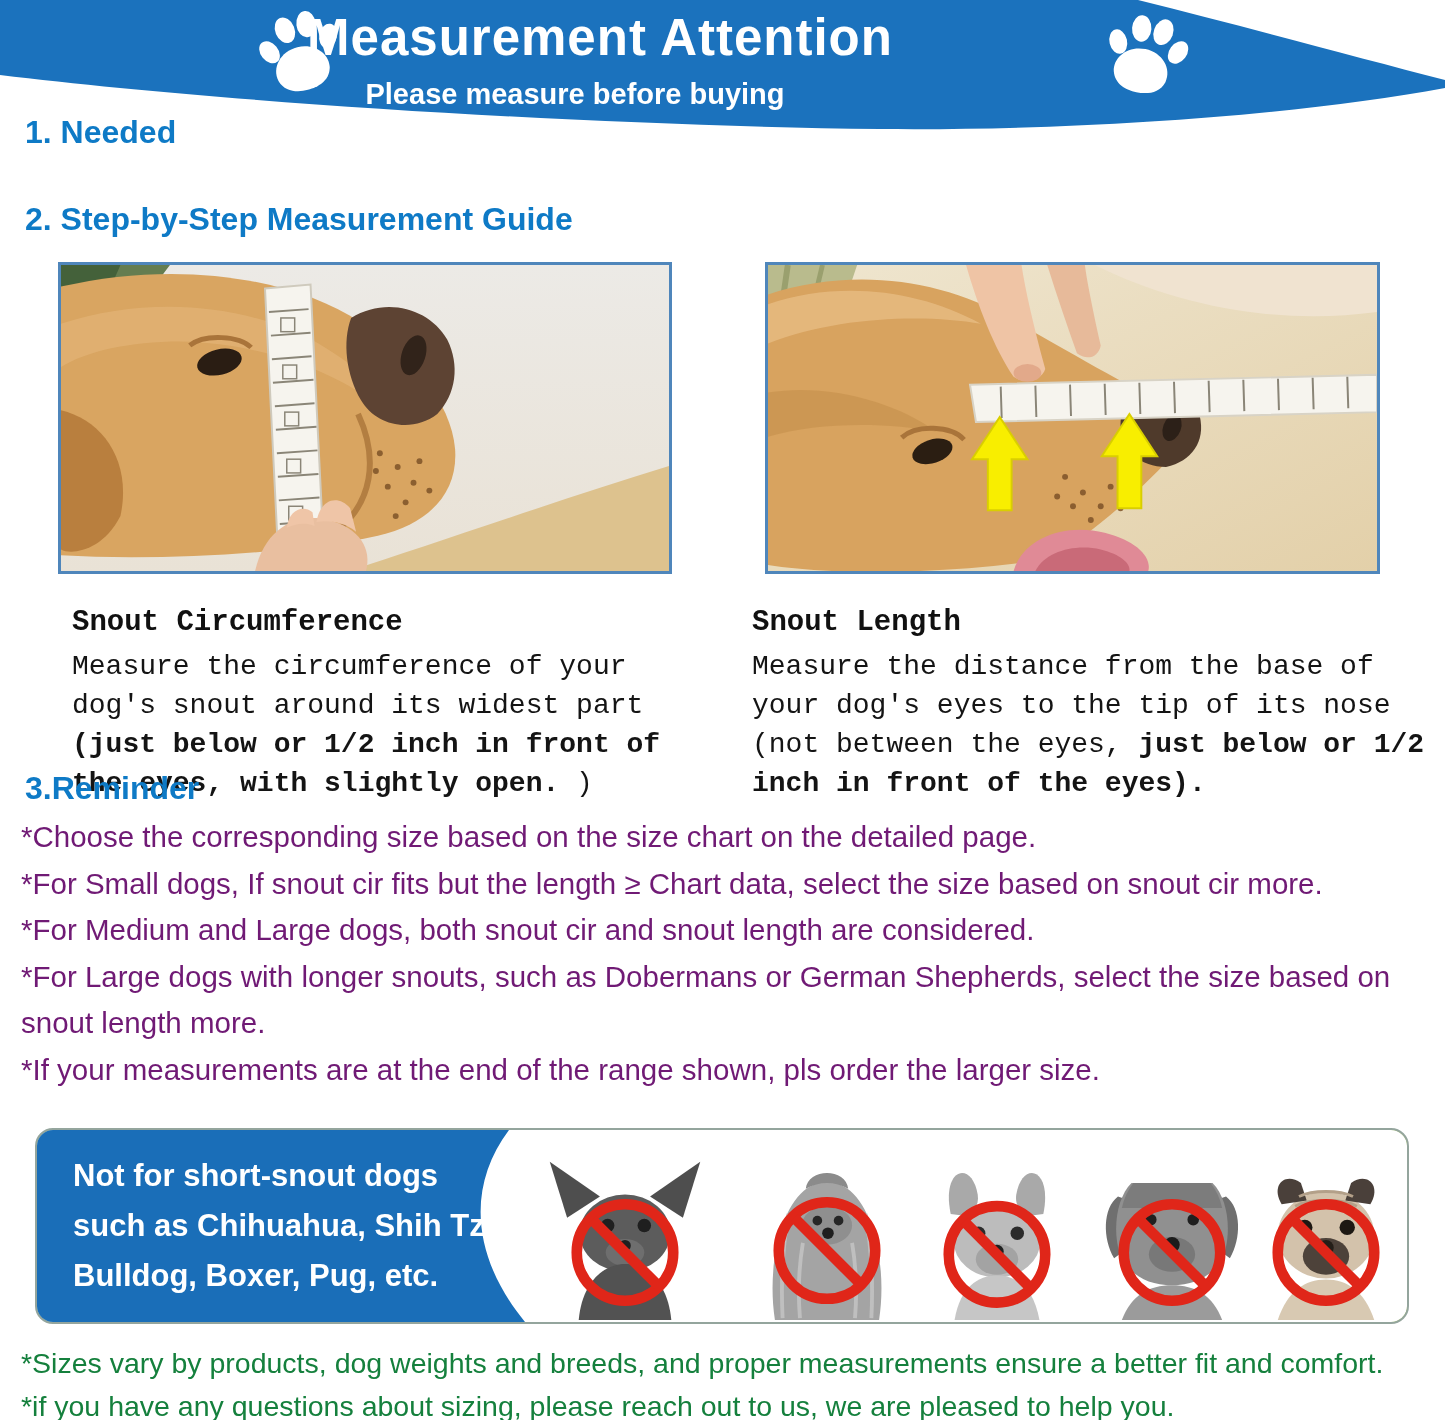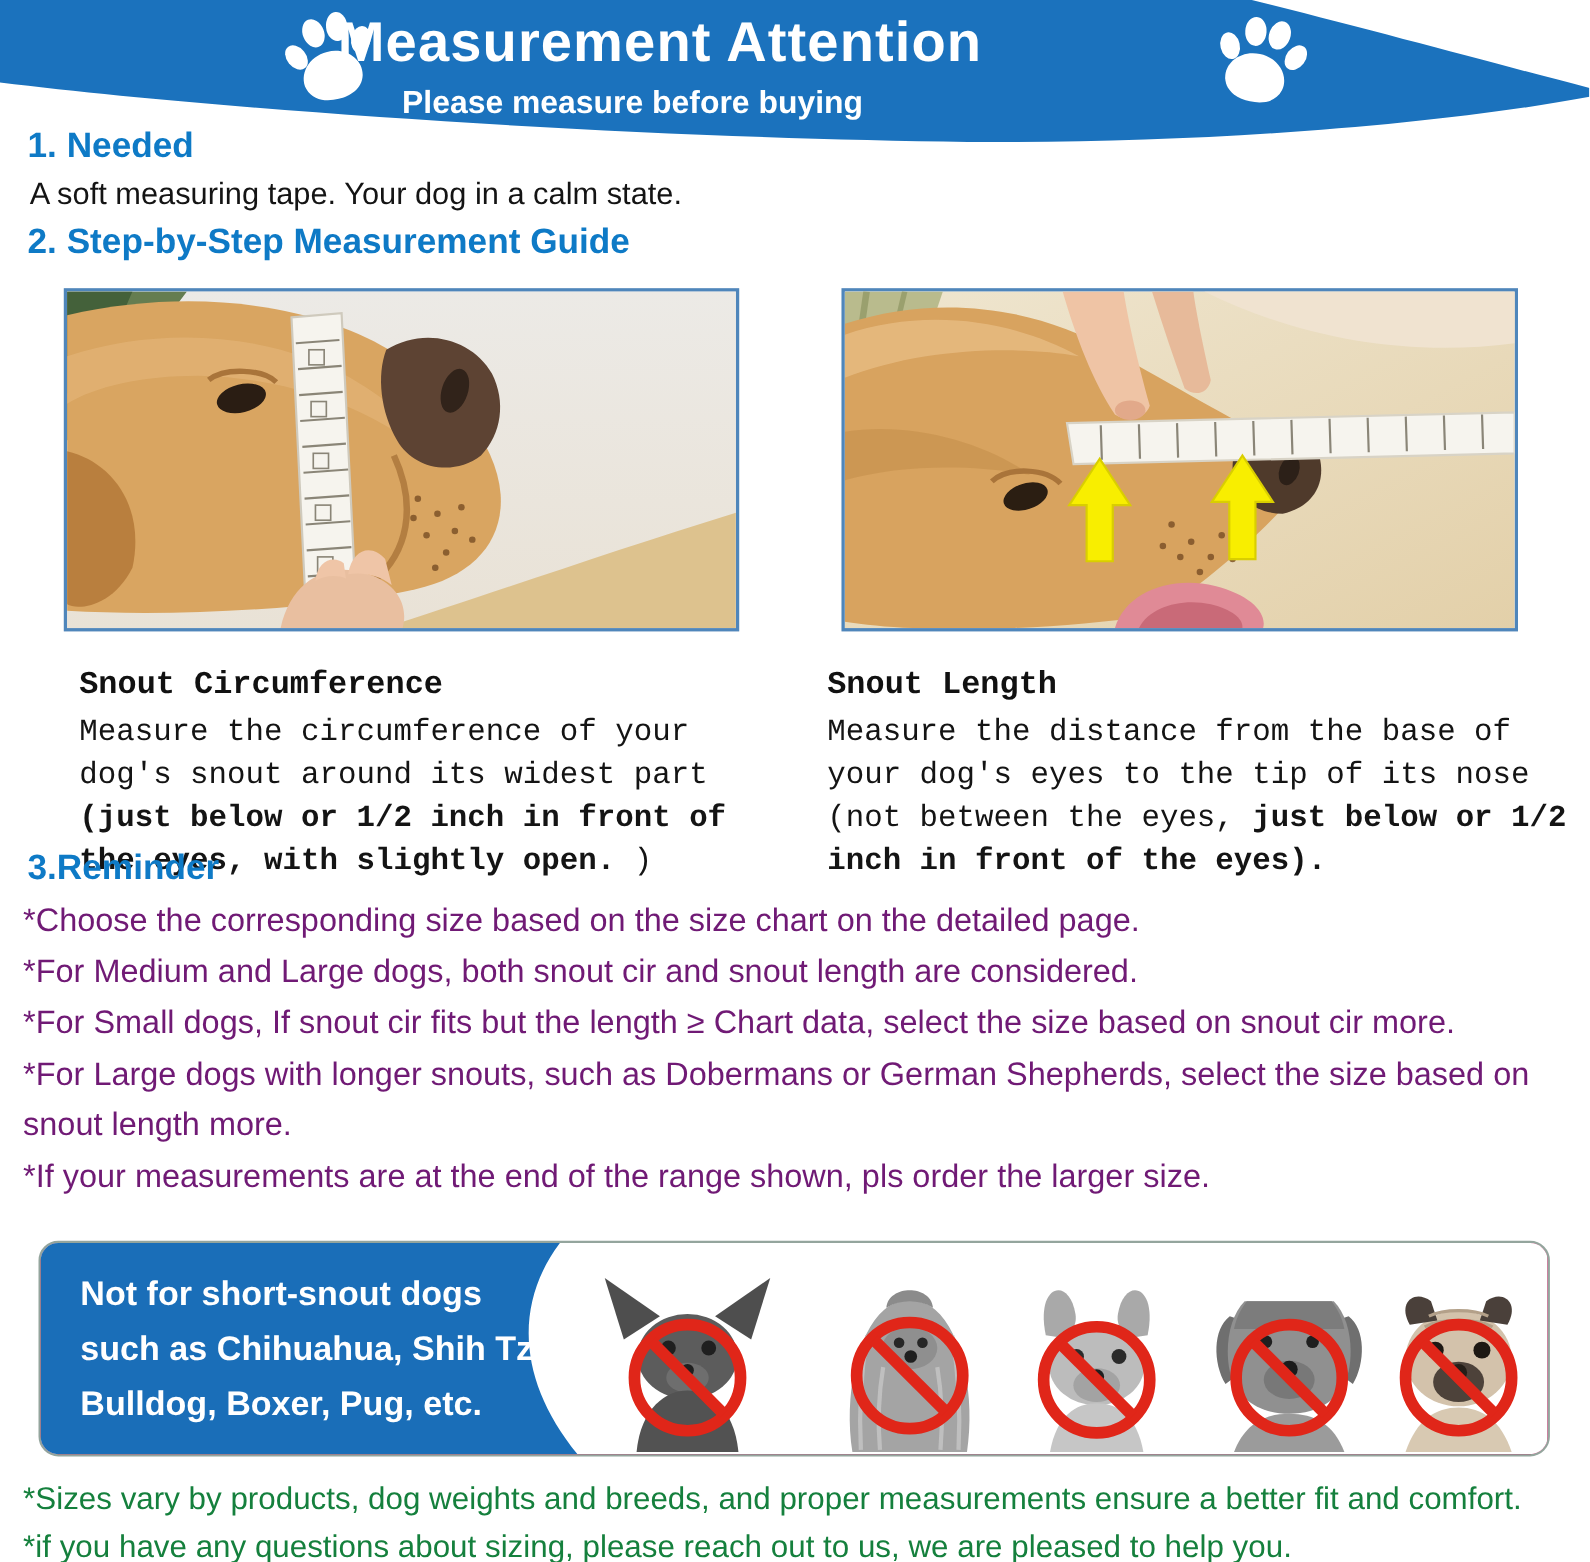--- a/index.html
+++ b/index.html
@@ -34,21 +34,21 @@
   .caption h3 { font-size:29px; font-weight:800; margin-bottom:8px; color:#111; }
   .caption p  { font-size:28px; line-height:39px; }
   .caption .b { font-weight:800; }
 
   
   .reminder-list { position:absolute; left:21px; top:814px; width:1404px; }
   .reminder-list p { font-size:29.5px; line-height:46.5px; color:#701a75; }
 
   
   .notice-box { position:absolute; left:35px; top:1128px; width:1374px; height:196px;
-                border:2px solid #94a59d; border-radius:18px; background:#be185d; overflow:hidden; }
+                border:2px solid #94a59d; border-radius:18px; background:#4d7c0f; overflow:hidden; }
   .notice-bg { position:absolute; left:0; top:0; width:100%; height:100%; }
   .notice-text { position:absolute; left:36px; top:21px; font-size:31px; font-weight:700;
                  color:#ffffff; line-height:50px; white-space:pre-line; }
   .dog { position:absolute; top:26px; width:160px; height:164px; }
   .dog svg { display:block; width:100%; height:100%; }
   .dog-1 { left:508px; } .dog-2 { left:710px; } .dog-3 { left:880px; }
   .dog-4 { left:1055px; } .dog-5 { left:1208px; width:162px; }
 
   
   .footer-notes { position:absolute; left:21px; top:1342px; width:1410px; }
@@ -79,21 +79,20 @@
       <ellipse cx="66" cy="19" rx="11" ry="15" transform="rotate(8 66 19)"></ellipse>
       <ellipse cx="87" cy="38" rx="10" ry="14" transform="rotate(25 87 38)"></ellipse>
       <path d="M50,42 C70,42 84,58 80,74 C76,88 62,92 50,92 C38,92 24,88 20,74 C16,58 30,42 50,42 Z"></path>
     </g>
   </svg>
 
   <div class="page-title">Measurement Attention</div>
   <div class="page-subtitle">Please measure before buying</div>
 
   <h2 class="sec-heading" style="top:114px;">1. Needed</h2>
-  <p class="body-text" style="top:160px;">A soft measuring tape. Your dog in a calm state.</p>
 
   <h2 class="sec-heading" style="top:201px;">2. Step-by-Step Measurement Guide</h2>
 
   <figure class="photo photo-left">
     <svg viewBox="0 0 614 312" preserveAspectRatio="none">
       <defs>
         <linearGradient id="bg1" x1="0" y1="0" x2="0" y2="1">
           <stop offset="0" stop-color="#eceae6"></stop>
             <stop offset="1" stop-color="#e9e2d6"></stop>
         </linearGradient>
@@ -228,22 +227,22 @@
     <p><span>Measure the circumference of your dog's snout around its widest part </span><span class="b">(just below or 1/2 inch in front of the eyes, with slightly open.</span><span> )</span></p>
   </div>
   <div class="caption caption-right">
     <h3>Snout Length</h3>
     <p><span>Measure the distance from the base of your dog's eyes to the tip of its nose (not between the eyes, </span><span class="b">just below or 1/2 inch in front of the eyes</span><span class="b">).</span></p>
   </div>
 
   <h2 class="sec-heading" style="top:770px;">3.Reminder</h2>
   <div class="reminder-list">
     <p>*Choose the corresponding size based on the size chart on the detailed page.</p>
+    <p>*For Small dogs, If snout cir fits but the length ≥ Chart data, select the size based on snout cir more.</p>
     <p>*For Medium and Large dogs, both snout cir and snout length are considered.</p>
-    <p>*For Small dogs, If snout cir fits but the length ≥ Chart data, select the size based on snout cir more.</p>
     <p>*For Large dogs with longer snouts, such as Dobermans or German Shepherds, select the size based on snout length more.</p>
     <p>*If your measurements are at the end of the range shown, pls order the larger size.</p>
   </div>
 
   <div class="notice-box">
     <svg class="notice-bg" viewBox="0 0 1370 192" preserveAspectRatio="none">
       <rect width="1370" height="192" fill="#ffffff"></rect>
       <path d="M0,0 H472 C430,56 434,126 488,192 H0 Z" fill="#1a6eb8"></path>
     </svg>
     <div class="notice-text">Not for short-snout dogs

